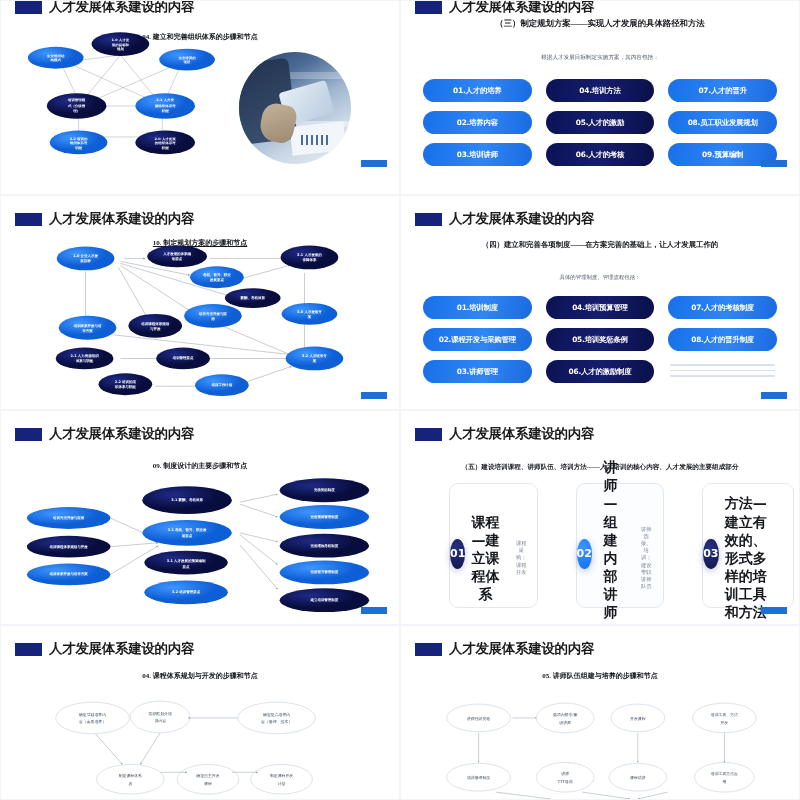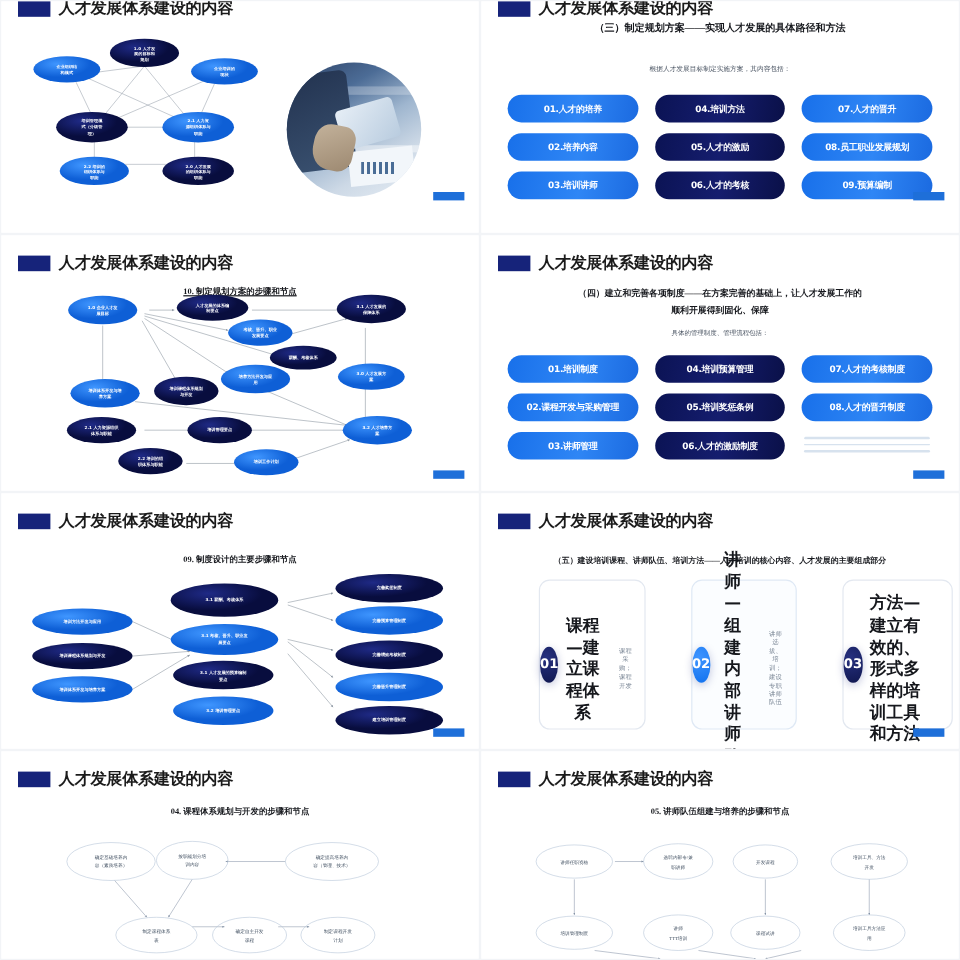--- a/index.html
+++ b/index.html
@@ -126,20 +126,21 @@
 <body>
 
 <div class="grid">
 
   <div class="slide clip-top">
    <div class="slide-inner">
     <div class="hdr">
       <div class="hdr-sq"></div>
       <div class="hdr-title">人才发展体系建设的内容</div>
     </div>
+    <div class="sub-main" style="top:48px;font-size:7px;">04. 建立和完善组织体系的步骤和节点</div>
 
     <div class="diagram">
       <svg viewBox="0 0 400 212" preserveAspectRatio="none">
         <defs>
           <radialGradient id="gB" cx="35%" cy="30%">
                 <stop offset="0%" stop-color="#3f96ff"></stop>
                 <stop offset="100%" stop-color="#0e5fd6"></stop>
               </radialGradient>
           <radialGradient id="gN" cx="35%" cy="30%">
                 <stop offset="0%" stop-color="#1f2a86"></stop>
@@ -329,21 +330,20 @@
    </div>
   </div>
 
   <div class="slide">
    <div class="slide-inner">
     <div class="hdr">
       <div class="hdr-sq"></div>
       <div class="hdr-title">人才发展体系建设的内容</div>
     </div>
     <div class="sub-main" style="top:44px;font-size:7.4px;">（四）建立和完善各项制度——在方案完善的基础上，让人才发展工作的</div>
-    <div class="sub-main" style="top:58px;font-size:7.4px;">顺利开展得到固化、保障</div>
     <div class="sub-note" style="top:78px;font-size:5.4px;">具体的管理制度、管理流程包括：</div>
 
     <div class="pill-wrap" style="top:100px;">
       <div class="pill blue">01.培训制度</div>
       <div class="pill navy">04.培训预算管理</div>
       <div class="pill blue">07.人才的考核制度</div>
       <div class="pill blue">02.课程开发与采购管理</div>
       <div class="pill navy">05.培训奖惩条例</div>
       <div class="pill blue">08.人才的晋升制度</div>
       <div class="pill blue">03.讲师管理</div>

